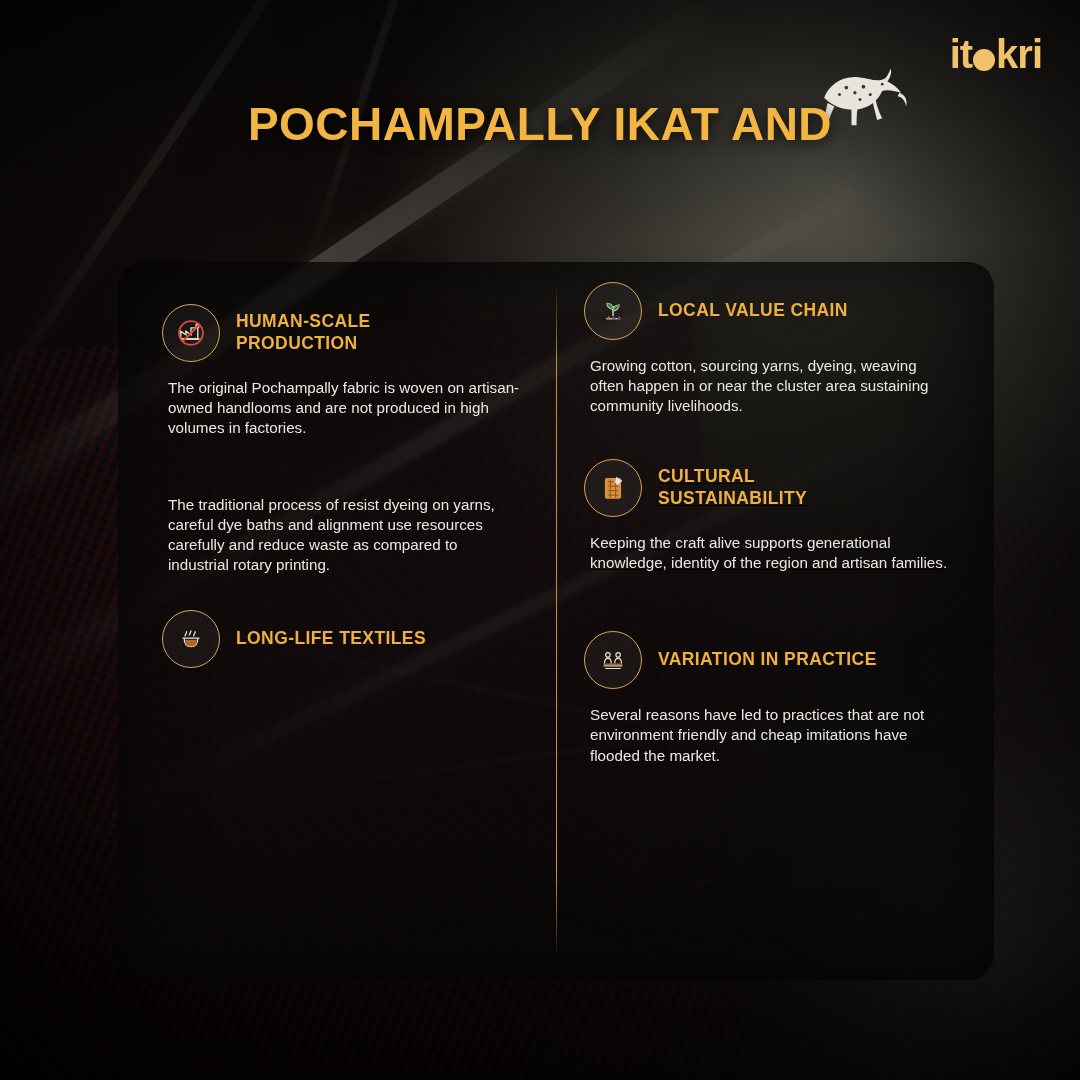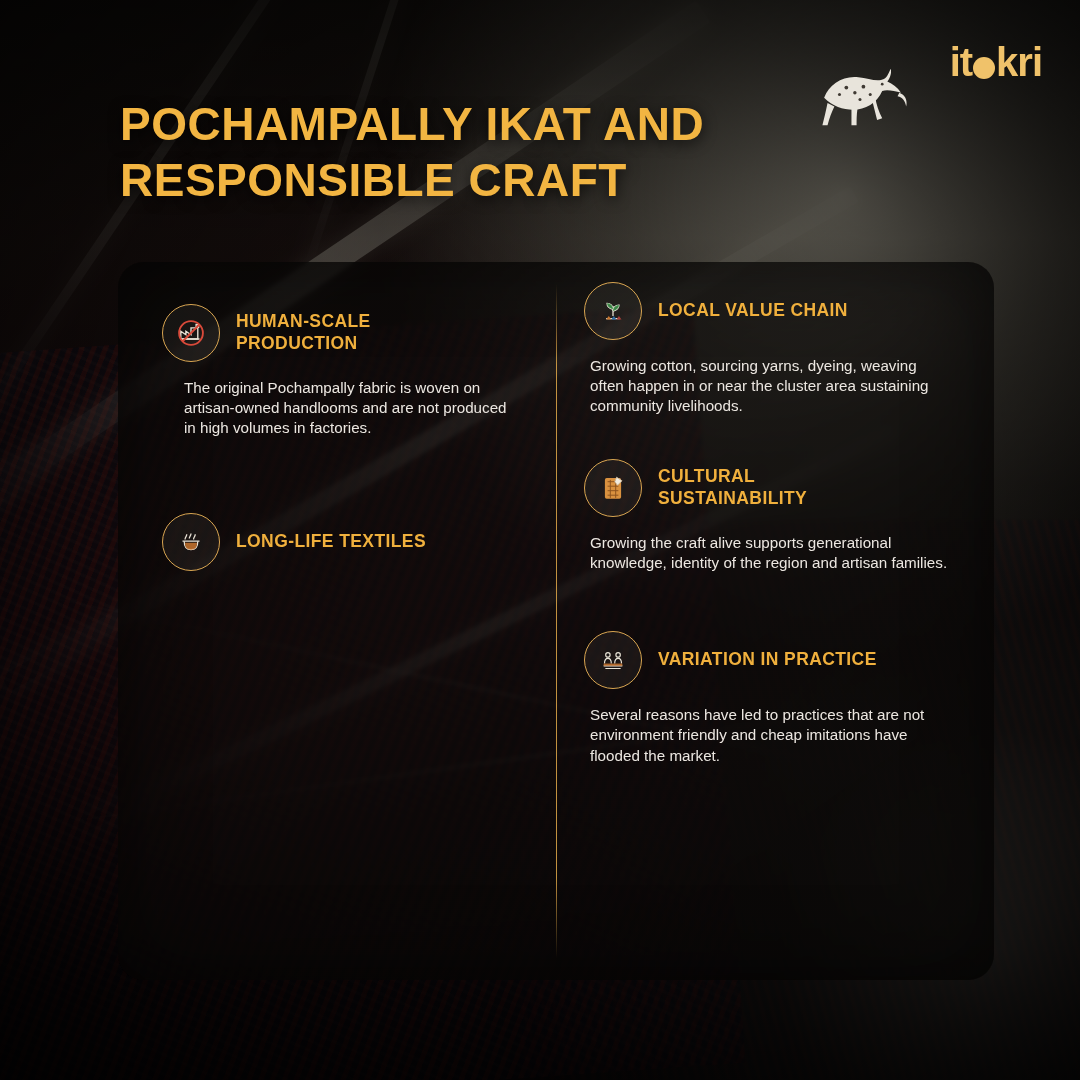--- a/index.html
+++ b/index.html
@@ -67,39 +67,38 @@
       linear-gradient(180deg, rgba(0,0,0,0.55) 0%, rgba(0,0,0,0.20) 22%, rgba(0,0,0,0.35) 70%, rgba(0,0,0,0.70) 100%);
   }
 
   
   .brand {
     position: absolute; right: 38px; top: 34px;
     color: #f0c26a;
     font-size: 40px; font-weight: 700; letter-spacing: -1px;
     font-family: "Liberation Sans", sans-serif;
     line-height: 1;
-    margin-top: 8px;
   }
   .brand .dot-o {
     display: inline-block;
     width: 22px; height: 22px; border-radius: 50%;
     background: #f0c26a;
     position: relative; top: 3px;
     margin: 0 1px;
   }
   .cheetah {
     position: absolute; right: 168px; top: 50px;
     width: 104px; height: 82px;
     opacity: 0.95;
   }
 
   
   .title {
     position: absolute; left: 0; right: 0; top: 96px;
-    text-align: left;
+    text-align: center;
     color: #f2b542;
     font-size: 46px;
     font-weight: 800;
     letter-spacing: 0.5px;
     line-height: 1.22;
     text-shadow: 0 3px 14px rgba(0,0,0,0.75);
     padding: 0 120px;
   }
 
   
@@ -158,28 +157,28 @@
     text-transform: uppercase;
     max-width: 220px;
   }
   .item-body {
     margin-top: 16px;
     color: #ece7e1;
     font-size: 15.2px;
     line-height: 1.33;
     max-width: 400px;
   }
-  .col.left .item-body { margin-left: 22px; }
+  .col.left .item-body { margin-left: 6px; }
   .col.right .item-body { margin-left: 6px; }
 
   
   .col.left  .item:nth-child(1) { margin-bottom: 40px; }
   .col.left  .item:nth-child(2) { margin-bottom: 34px; }
   .col.right .item:nth-child(1) { margin-bottom: 42px; }
-  .col.right .item:nth-child(2) { margin-bottom: 58px; }
+  .col.right .item:nth-child(2) { margin-bottom: 58px; text-decoration: underline; }
   .col.right { padding-top: 20px; }
 </style>
 </head>
 <body>
 
 <div id="poster">
 
   <div class="bg-base"></div>
   <div class="bg-carpet"></div>
   <div class="bg-carpet2"></div>
@@ -210,21 +209,20 @@
       <circle cx="86" cy="40" r="1.6"></circle>
     </g>
   </svg>
 
   <div class="brand">
     <span>it</span><span class="dot-o"></span><span>kri</span>
   </div>
 
   <div class="title">
     <div>POCHAMPALLY IKAT AND</div>
-    <div>RESPONSIBLE CRAFT</div>
   </div>
 
   <div class="panel">
     <div class="divider-v"></div>
 
     <div class="columns">
 
       <div class="col left">
 
         <div class="item">
@@ -239,20 +237,21 @@
                 <circle cx="20" cy="20" r="14" fill="none" stroke="#d94a3a" stroke-width="2.2"></circle>
                 <line x1="10" y1="30" x2="30" y2="10" stroke="#d94a3a" stroke-width="2.2"></line>
               </svg>
             </span>
             <div class="item-title">HUMAN-SCALE PRODUCTION</div>
           </div>
           <div class="item-body">The original Pochampally fabric is woven on artisan-owned handlooms and are not produced in high volumes in factories.</div>
         </div>
 
         <div class="item">
+          <div class="item-body">The traditional process of resist dyeing on yarns, careful dye baths and alignment use resources carefully and reduce waste as compared to industrial rotary printing.</div>
         </div>
 
         <div class="item">
           <div class="item-head">
             <span class="icon-circle">
               <svg viewBox="0 0 40 40" width="34" height="34">
                 <g fill="none" stroke="#e9e3d6" stroke-width="1.5">
                   <path d="M15 11 c0 3 -2 3 -2 6"></path>
                   <path d="M20 10 c0 3 -2 3 -2 6"></path>
                   <path d="M25 11 c0 3 -2 3 -2 6"></path>
@@ -303,21 +302,21 @@
                 <rect x="11" y="9" width="18" height="23" rx="2" fill="#d9913f"></rect>
                 <g stroke="#7a4416" stroke-width="1.1" fill="none" opacity="0.8">
                   <path d="M14 13 h12 M14 18 h12 M14 23 h12 M14 28 h12"></path>
                   <path d="M17 11 v20 M23 11 v20"></path>
                 </g>
                 <path d="M24 8 l6 4 l-5 5 l-3 -4 z" fill="#f2ece0" stroke="#c9b79a" stroke-width="1"></path>
               </svg>
             </span>
             <div class="item-title">CULTURAL SUSTAINABILITY</div>
           </div>
-          <div class="item-body">Growing the craft alive supports generational knowledge, identity of the region and artisan families.</div>
+          <div class="item-body">Keeping the craft alive supports generational knowledge, identity of the region and artisan families.</div>
         </div>
 
         <div class="item">
           <div class="item-head">
             <span class="icon-circle">
               <svg viewBox="0 0 40 40" width="34" height="34">
                 <g fill="none" stroke="#e9e3d6" stroke-width="1.4">
                   <circle cx="14" cy="14" r="2.6"></circle>
                   <circle cx="26" cy="14" r="2.6"></circle>
                   <path d="M10 24 c0 -4 2 -6 4 -6 s4 2 4 6"></path>

